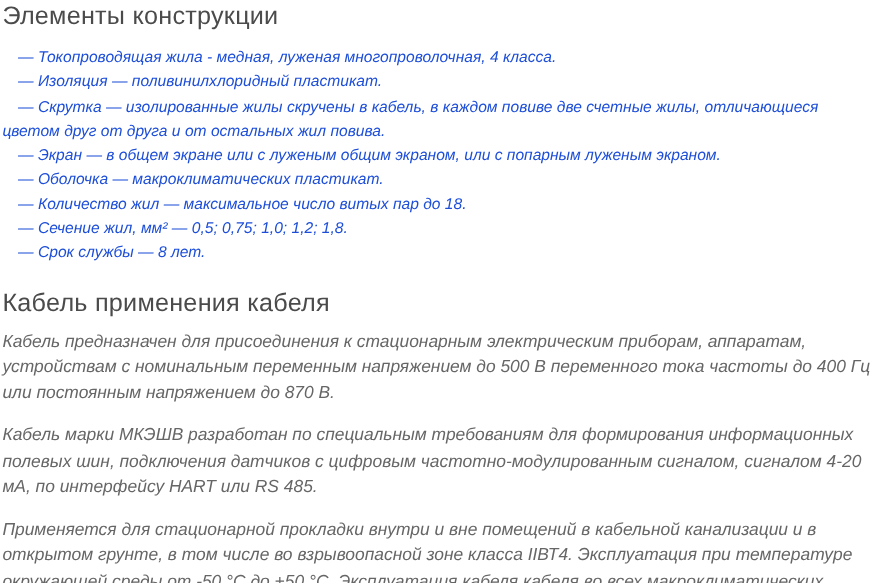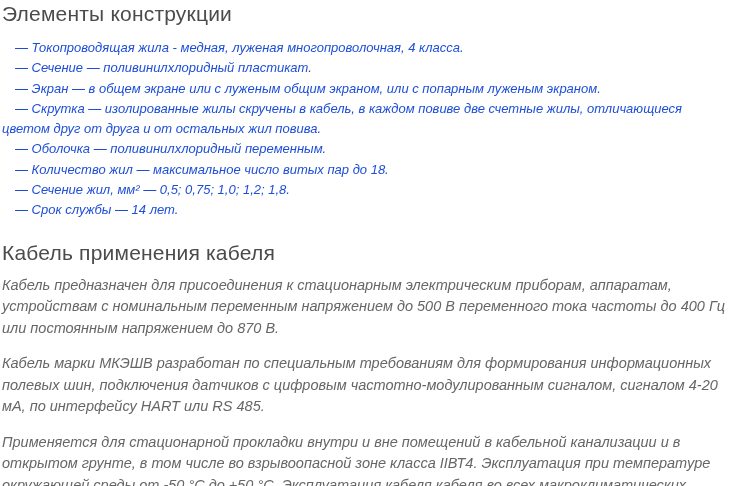--- a/index.html
+++ b/index.html
@@ -52,27 +52,27 @@
 </head>
 <body>
 
 <div class="page">
 
   <section>
     <h2 class="section-title">Элементы конструкции</h2>
 
     <div class="spec-list">
       <p class="spec-item">— Токопроводящая жила - медная, луженая многопроволочная, 4 класса.</p>
-      <p class="spec-item">— Сечение — поливинилхлоридный пластикат.</p>
+      <p class="spec-item">— Изоляция — поливинилхлоридный пластикат.</p>
+      <p class="spec-item">— Скрутка — изолированные жилы скручены в кабель, в каждом повиве две счетные жилы, отличающиеся цветом друг от друга и от остальных жил повива.</p>
       <p class="spec-item">— Экран — в общем экране или с луженым общим экраном, или с попарным луженым экраном.</p>
-      <p class="spec-item">— Скрутка — изолированные жилы скручены в кабель, в каждом повиве две счетные жилы, отличающиеся цветом друг от друга и от остальных жил повива.</p>
-      <p class="spec-item">— Оболочка — поливинилхлоридный переменным.</p>
+      <p class="spec-item">— Оболочка — макроклиматических пластикат.</p>
       <p class="spec-item">— Количество жил — максимальное число витых пар до 18.</p>
       <p class="spec-item">— Сечение жил, мм² — 0,5; 0,75; 1,0; 1,2; 1,8.</p>
-      <p class="spec-item">— Срок службы — 14 лет.</p>
+      <p class="spec-item">— Срок службы — 8 лет.</p>
     </div>
   </section>
 
   <section>
     <h2 class="section-title second">Кабель применения кабеля</h2>
 
     <p class="body-par">Кабель предназначен для присоединения к стационарным электрическим приборам, аппаратам, устройствам с номинальным переменным напряжением до 500 В переменного тока частоты до 400 Гц или постоянным напряжением до 870 В.</p>
     <p class="body-par">Кабель марки МКЭШВ разработан по специальным требованиям для формирования информационных полевых шин, подключения датчиков с цифровым частотно-модулированным сигналом, сигналом 4-20 мА, по интерфейсу HART или RS 485.</p>
     <p class="body-par">Применяется для стационарной прокладки внутри и вне помещений в кабельной канализации и в открытом грунте, в том числе во взрывоопасной зоне класса IIВТ4. Эксплуатация при температуре окружающей среды от -50 °C до +50 °C. Эксплуатация кабеля кабеля во всех макроклиматических районах включая тропики.</p>
   </section>

